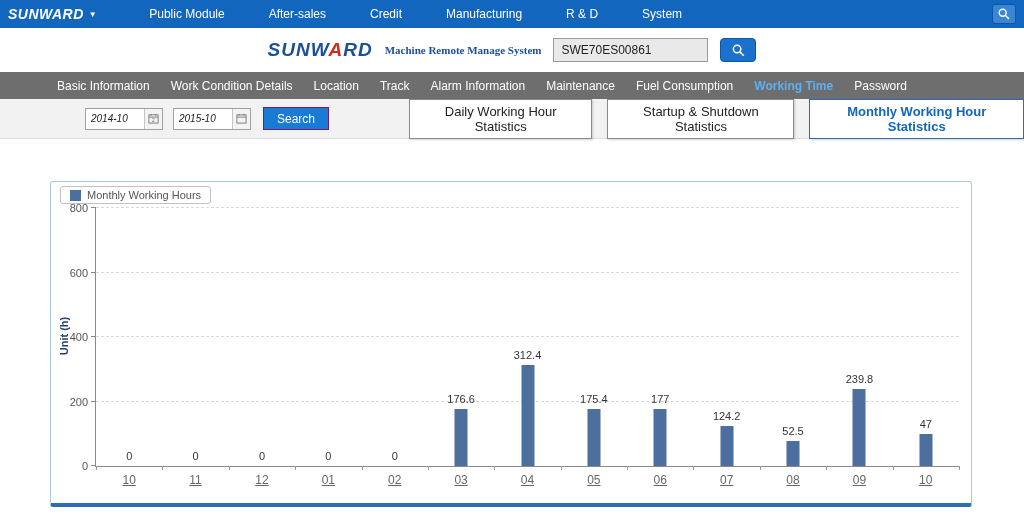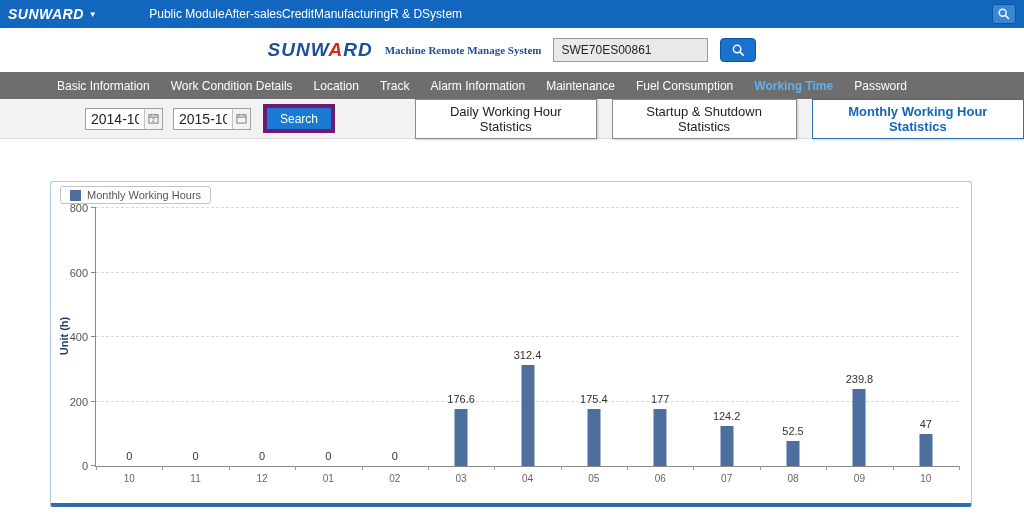--- a/index.html
+++ b/index.html
@@ -5,21 +5,21 @@
   * { margin:0; padding:0; box-sizing:border-box; }
   html,body { width:1024px; height:524px; overflow:hidden; background:#fff;
     font-family:"Liberation Sans", sans-serif; }
 
   
   .topbar { height:28px; background:#1266bd; display:flex; align-items:center;
     padding:0 8px; position:relative; }
   .brand { color:#fff; font-weight:bold; font-size:14px; font-style:italic;
     letter-spacing:.5px; display:flex; align-items:center; gap:5px; cursor:pointer; }
   .brand .caret { font-size:8px; font-style:normal; }
-  .topnav { display:flex; margin-left:52px; font-size:12px; }
+  .topnav { display:flex; margin-left:52px; gap:44px; font-size:12px; }
   .topnav a { color:#fff; text-decoration:none; cursor:pointer; white-space:nowrap; }
   .top-search-btn { margin-left:auto; width:24px; height:20px; background:#3a86d4;
     border:1px solid #0d56a0; border-radius:3px; display:flex; align-items:center;
     justify-content:center; cursor:pointer; }
 
   
   .header { height:44px; background:#fff; display:flex; align-items:center;
     justify-content:center; gap:12px; }
   .logo2 { font-size:19px; font-weight:bold; font-style:italic; color:#1b4e9b;
     letter-spacing:1px; }
@@ -36,27 +36,27 @@
   .graybar { height:27px; background:#6e6e6e; display:flex; align-items:center;
     gap:21px; padding:0 0 0 57px; font-size:12px; }
   .graybar a { color:#fff; text-decoration:none; cursor:pointer; white-space:nowrap; }
   .graybar a.active { color:#5fb0f2; font-weight:bold; }
 
   
   .toolbar { height:40px; background:#f2f2f2; border-bottom:1px solid #dcdcdc;
     display:flex; align-items:center; padding-left:85px; font-size:12px; }
   .date-box { display:flex; align-items:stretch; background:#fff;
     border:1px solid #a0a0a0; height:22px; margin-right:10px; }
-  .date-box input { border:none; width:58px; padding:0 5px; font-size:14px;
-    color:#222; outline:none; }
+  .date-box input { border:none; width:58px; padding:0 5px; font-size:10px;
+    color:#222; outline:none;font-style:italic; }
   .cal-btn { width:18px; border:none; border-left:1px solid #c5c5c5;
     background:#f3f3f3; display:flex; align-items:center; justify-content:center;
     cursor:pointer; }
-  .search-small { background:#1a7bd4; color:#fff; border:4px solid #701a75;
-    height:29px; padding:0 13px; font-size:12px; cursor:pointer; margin-left:2px; }
+  .search-small { background:#1a7bd4; color:#fff; border:1px solid #701a75;
+    height:23px; padding:0 13px; font-size:12px; cursor:pointer; margin-left:2px; }
   .stat-buttons { margin-left:80px; display:flex; gap:15px; }
   .stat-btn { height:40px; padding:0 12px; background:#fff; border:1px solid #8a8a8a;
     font-size:13px; color:#222; cursor:pointer;
     box-shadow:1px 1px 2px rgba(0,0,0,.18); font-family:"Liberation Sans",sans-serif; }
   .stat-btn.active { color:#1266bd; border-color:#2e6db4; font-weight:bold; }
 
   
   .chart-wrap { margin:42px 52px 0 50px; position:relative; height:326px;
     border:1px solid #a9c9e4; border-bottom:4px solid #2e6db4; border-radius:3px;
     background:#fff; }
@@ -72,21 +72,21 @@
   .gridline { position:absolute; left:0; right:0; height:0;
     border-top:1px dashed #d8d8d8; }
   .ytick-label { position:absolute; right:calc(100% + 8px); transform:translateY(50%);
     font-size:11px; color:#555; }
   .ytick-mark { position:absolute; left:-5px; width:5px; height:1px; background:#8a8a8a; }
   .bar { position:absolute; bottom:0; width:13px; transform:translateX(-50%);
     background:var(--bar-color,#4d6f9e); }
   .bar-label { position:absolute; transform:translateX(-50%); font-size:11px;
     color:#333; white-space:nowrap; }
   .xlab { position:absolute; top:calc(100% + 7px); transform:translateX(-50%);
-    font-size:10px; color:#666; }
+    font-size:12px; color:#666;text-decoration:underline; }
   .xtick { position:absolute; top:100%; width:1px; height:4px; background:#9a9a9a; }
 </style>
 </head>
 <body>
 
 <div class="topbar">
   <div class="brand">
     <span>SUNWARD</span>
     <span class="caret">▼</span>
   </div>

